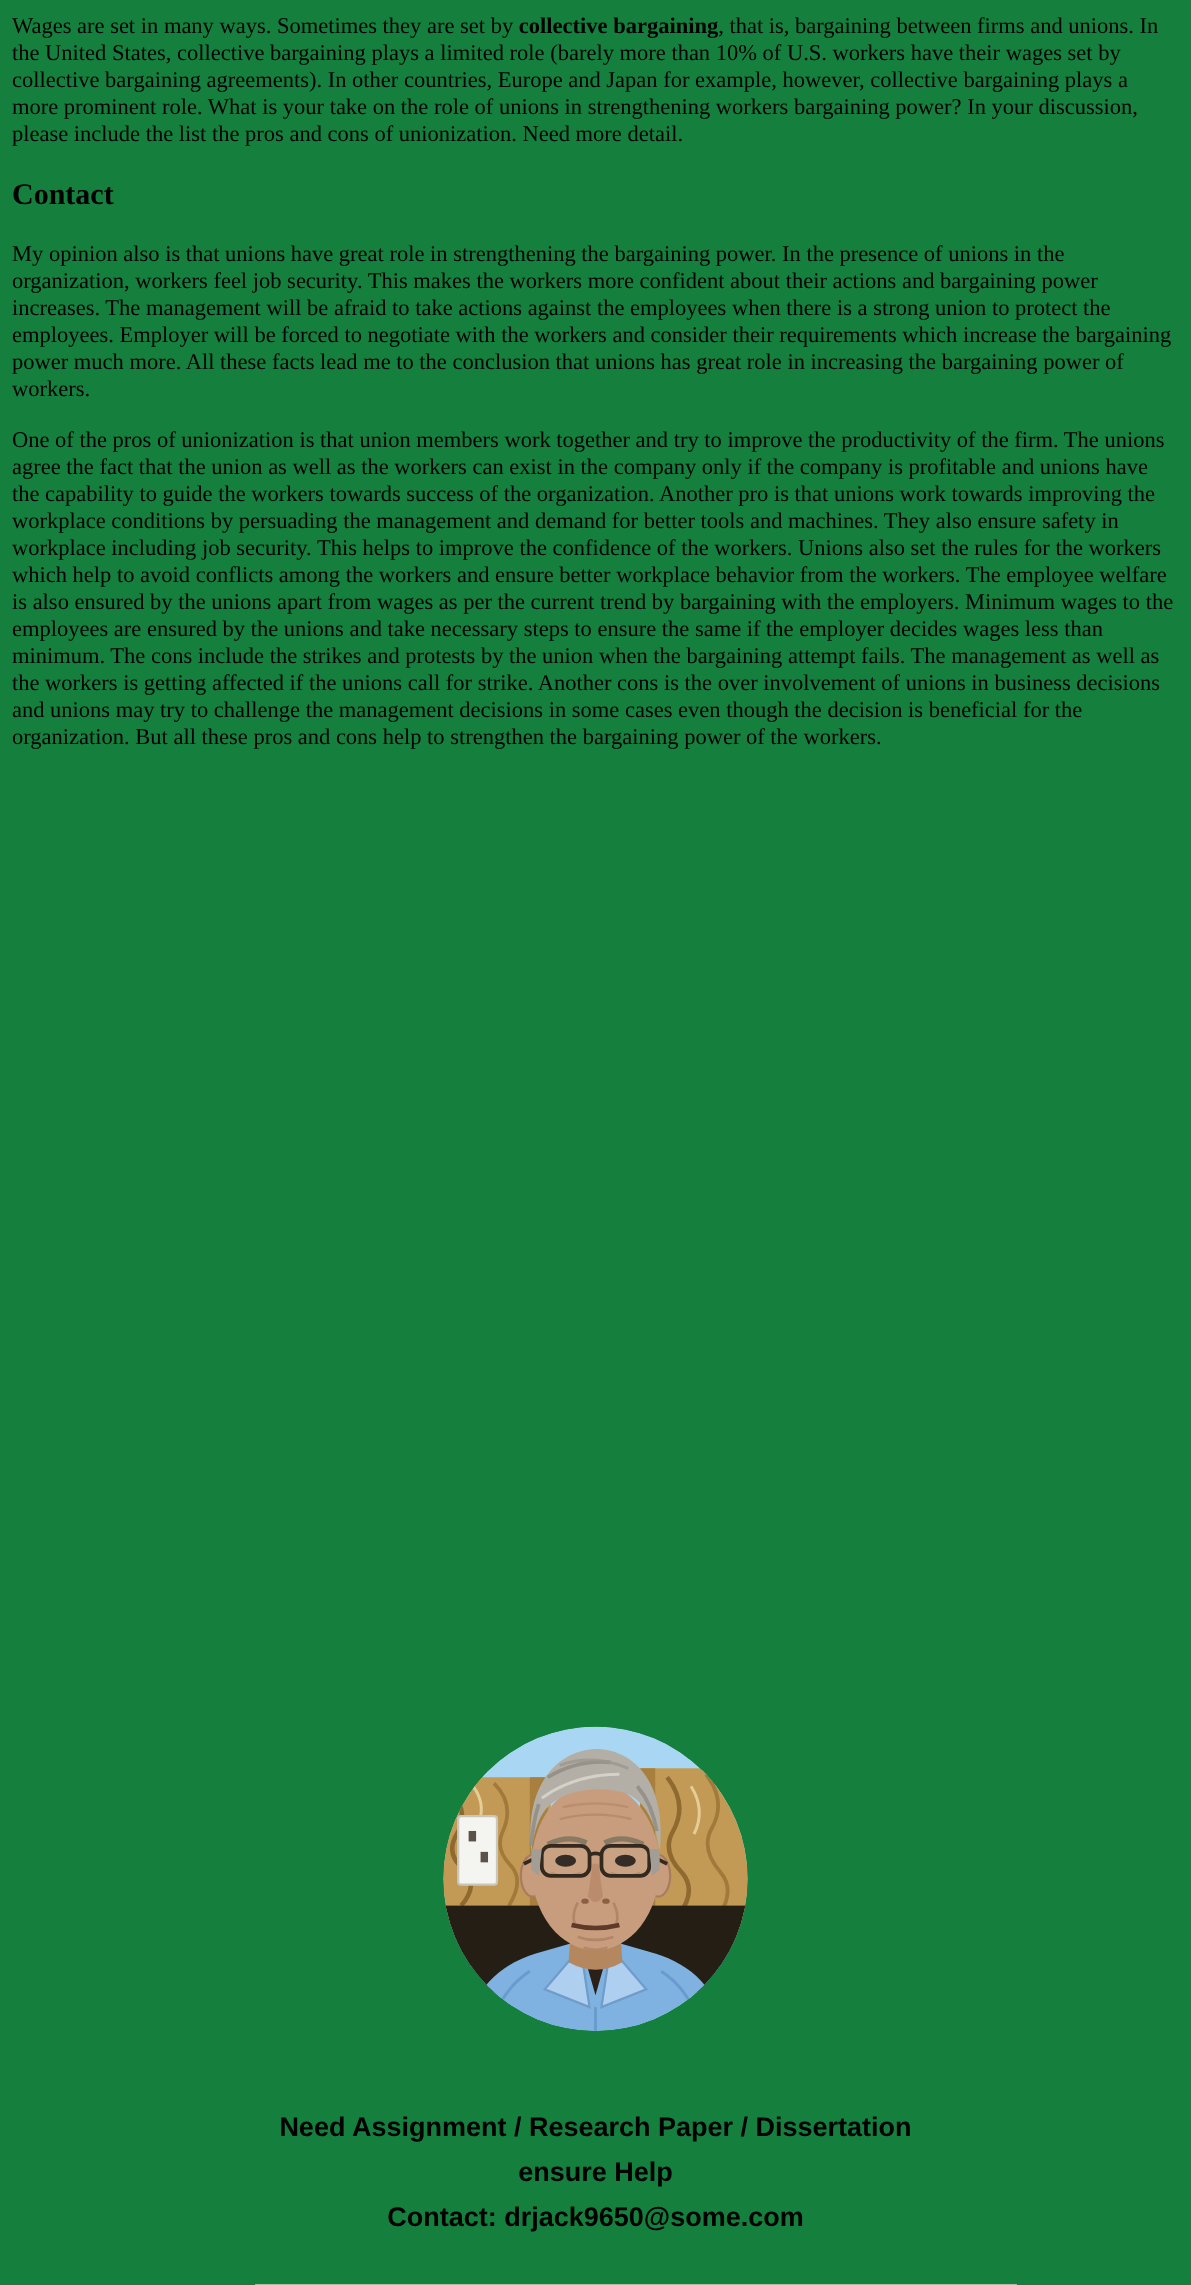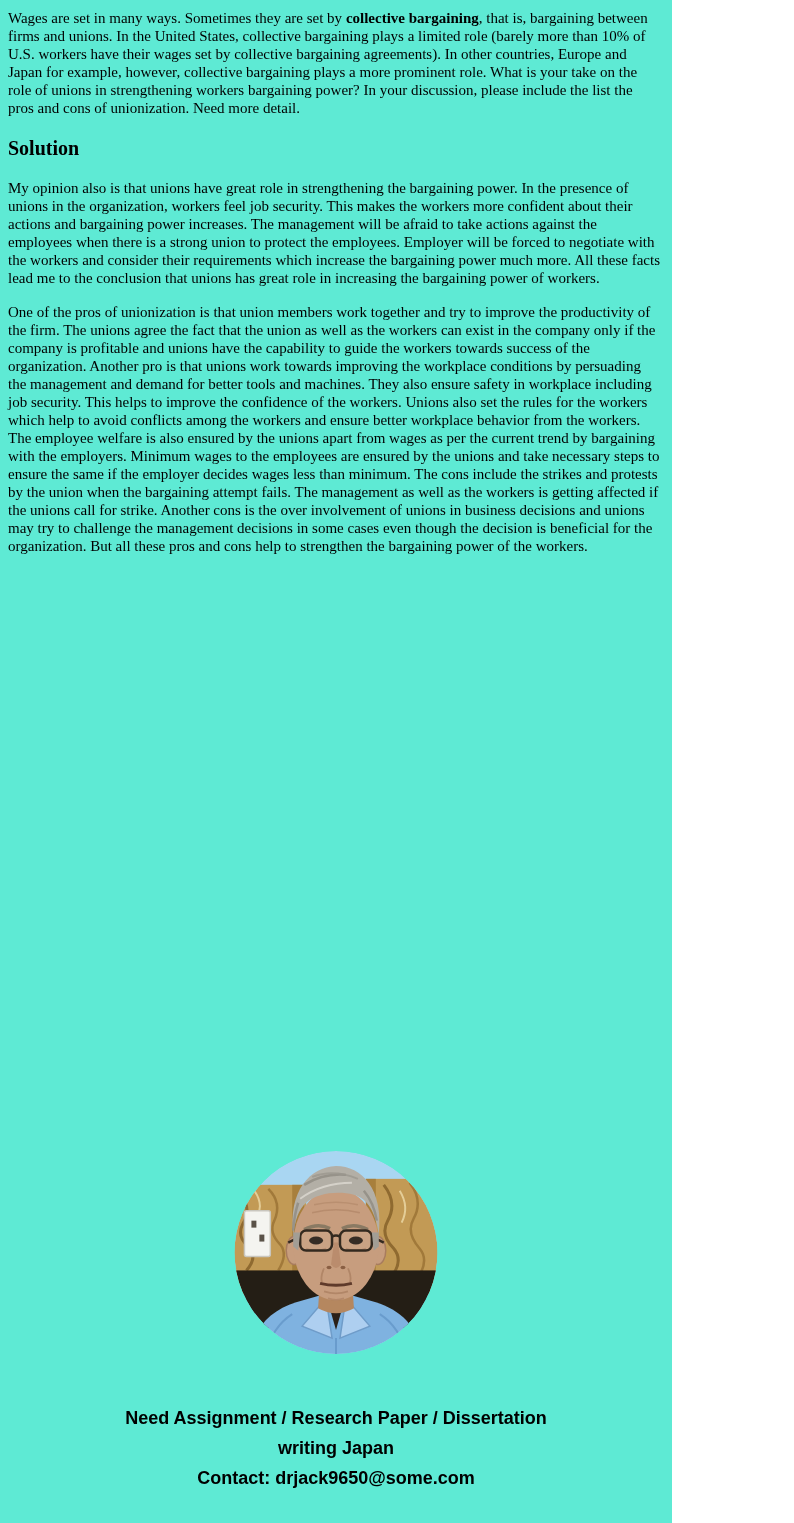--- a/index.html
+++ b/index.html
@@ -2,23 +2,23 @@
 <html><head>
 <meta charset="utf-8">
 <style>
   html, body {
     margin: 0;
     padding: 0;
     background: #ffffff;
   }
   .page {
     position: relative;
-    width: 672px;
+    width: 794px;
     height: 1523px;
-    background: #5eead4;
+    background: #15803d;
     overflow: hidden;
     font-family: "Liberation Serif", serif;
     color: #000000;
   }
   .content {
     position: absolute;
     top: 9px;
     left: 8px;
     right: 10px;
     font-size: 15px;
@@ -65,21 +65,21 @@
 </style>
 </head>
 <body>
 
 <div class="page">
 
   <div class="content">
 
     <p><span>Wages are set in many ways. Sometimes they are set by </span><span class="bold-inline">collective bargaining</span><span>, that is, bargaining between firms and unions. In the United States, collective bargaining plays a limited role (barely more than 10% of U.S. workers have their wages set by collective bargaining agreements). In other countries, Europe and Japan for example, however, collective bargaining plays a more prominent role. What is your take on the role of unions in strengthening workers bargaining power? In your discussion, please include the list the pros and cons of unionization. Need more detail.</span></p>
 
-    <h2 class="solution-heading">Solution</h2>
+    <h2 class="solution-heading">Contact</h2>
 
     <p>My opinion also is that unions have great role in strengthening the bargaining power. In the presence of unions in the organization, workers feel job security. This makes the workers more confident about their actions and bargaining power increases. The management will be afraid to take actions against the employees when there is a strong union to protect the employees. Employer will be forced to negotiate with the workers and consider their requirements which increase the bargaining power much more. All these facts lead me to the conclusion that unions has great role in increasing the bargaining power of workers.</p>
 
     <p>One of the pros of unionization is that union members work together and try to improve the productivity of the firm. The unions agree the fact that the union as well as the workers can exist in the company only if the company is profitable and unions have the capability to guide the workers towards success of the organization. Another pro is that unions work towards improving the workplace conditions by persuading the management and demand for better tools and machines. They also ensure safety in workplace including job security. This helps to improve the confidence of the workers. Unions also set the rules for the workers which help to avoid conflicts among the workers and ensure better workplace behavior from the workers. The employee welfare is also ensured by the unions apart from wages as per the current trend by bargaining with the employers. Minimum wages to the employees are ensured by the unions and take necessary steps to ensure the same if the employer decides wages less than minimum. The cons include the strikes and protests by the union when the bargaining attempt fails. The management as well as the workers is getting affected if the unions call for strike. Another cons is the over involvement of unions in business decisions and unions may try to challenge the management decisions in some cases even though the decision is beneficial for the organization. But all these pros and cons help to strengthen the bargaining power of the workers.</p>
 
   </div>
 
   <div class="avatar-wrap">
     <svg width="203" height="203" viewBox="0 0 204 204" xmlns="http://www.w3.org/2000/svg">
       <defs>
@@ -176,17 +176,17 @@
 
           <path d="M59,82 L66,82 L64,100 L59,96 Z" fill="#a29e95"></path>
           <path d="M138,82 L145,82 L145,96 L140,100 Z" fill="#a29e95"></path>
         </g>
       </g>
     </svg>
   </div>
 
   <div class="footer">
     <span class="footer-line">Need Assignment / Research Paper / Dissertation</span>
-    <span class="footer-line">writing Japan</span>
+    <span class="footer-line">ensure Help</span>
     <span class="footer-line">Contact: drjack9650@some.com</span>
   </div>
 
 </div>
 
 </body></html>

